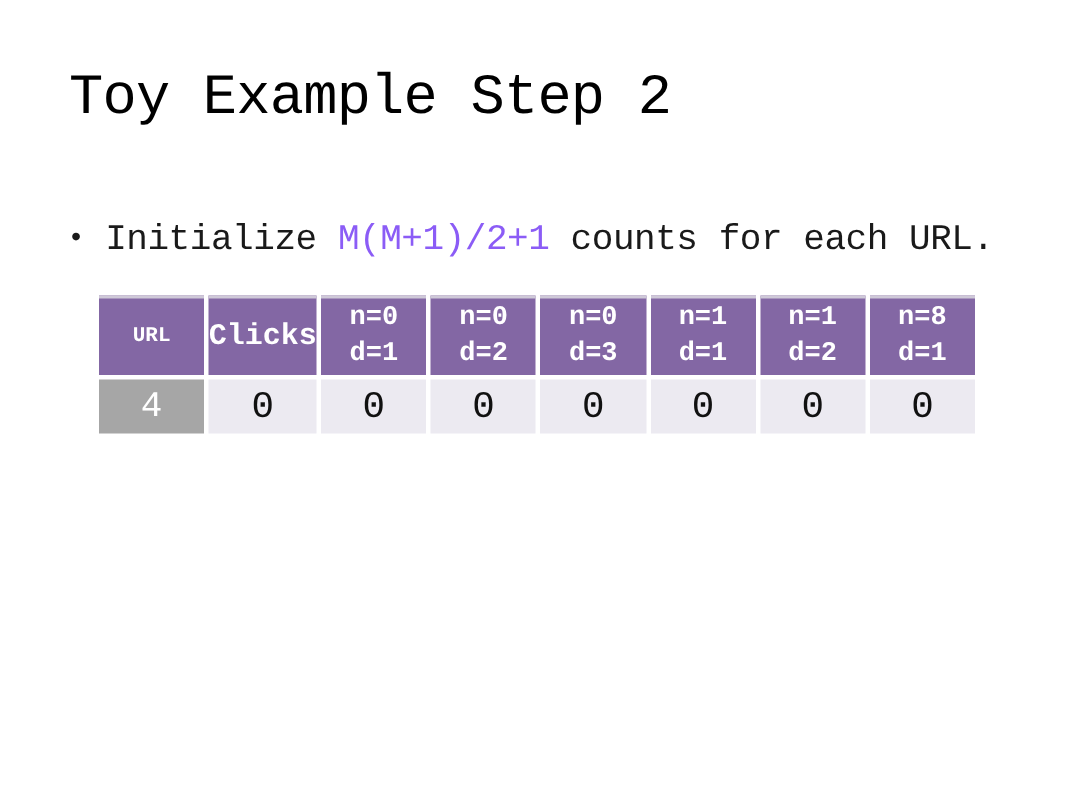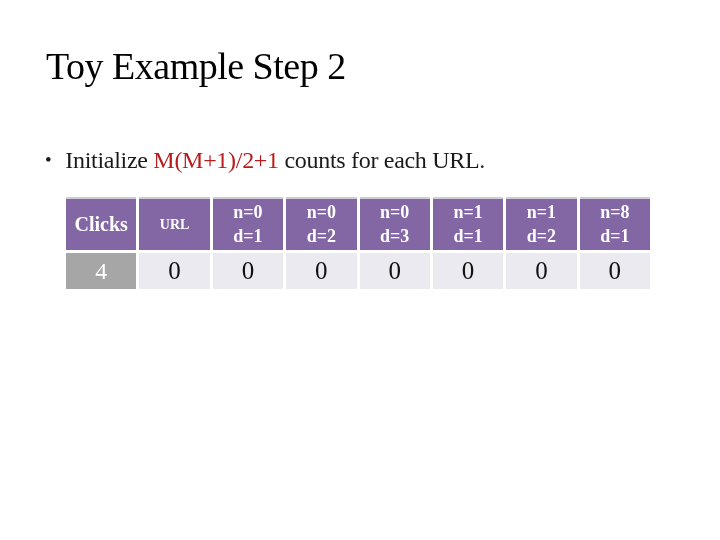--- a/index.html
+++ b/index.html
@@ -3,21 +3,21 @@
 <meta charset="utf-8">
 <style>
   * { margin: 0; padding: 0; box-sizing: border-box; }
   html, body { background: #ffffff; }
   .slide {
     position: relative;
     width: 720px;
     height: 452px;
     background: #ffffff;
     overflow: hidden;
-    font-family: Liberation Serif, serif;
+    font-family: Liberation Mono, monospace;
   }
   .title {
     position: absolute;
     left: 46px;
     top: 44px;
     font-size: 38px;
     letter-spacing: -0.5px;
     color: #000000;
     white-space: nowrap;
   }
@@ -30,21 +30,21 @@
     color: #1a1a1a;
     white-space: nowrap;
   }
   .bullet-marker {
     display: inline-block;
     font-size: 19px;
     vertical-align: 2px;
     margin-right: 14px;
     color: #1a1a1a;
   }
-  .red-text { color: #b91c1c; }
+  .red-text { color: #8b5cf6; }
   .toy-table {
     position: absolute;
     left: 66px;
     top: 197px;
     width: 584px;
     display: grid;
     grid-template-columns: repeat(8, 1fr);
     grid-template-rows: 53px 36px;
     gap: 3px;
   }
@@ -90,25 +90,25 @@
 
 <div class="slide">
 
   <div class="title">Toy Example Step 2</div>
 
   <div class="bullet-line">
     <span class="bullet-marker">•</span><span>Initialize </span><span class="red-text">M(M+1)/2+1</span><span> counts for each URL.</span>
   </div>
 
   <div class="toy-table">
+    <div class="th th-url">
+      <span>URL</span>
+    </div>
     <div class="th th-clicks">
       <span>Clicks</span>
-    </div>
-    <div class="th th-url">
-      <span>URL</span>
     </div>
     <div class="th">
       <span>n=0</span>
       <span>d=1</span>
     </div>
     <div class="th">
       <span>n=0</span>
       <span>d=2</span>
     </div>
     <div class="th">

